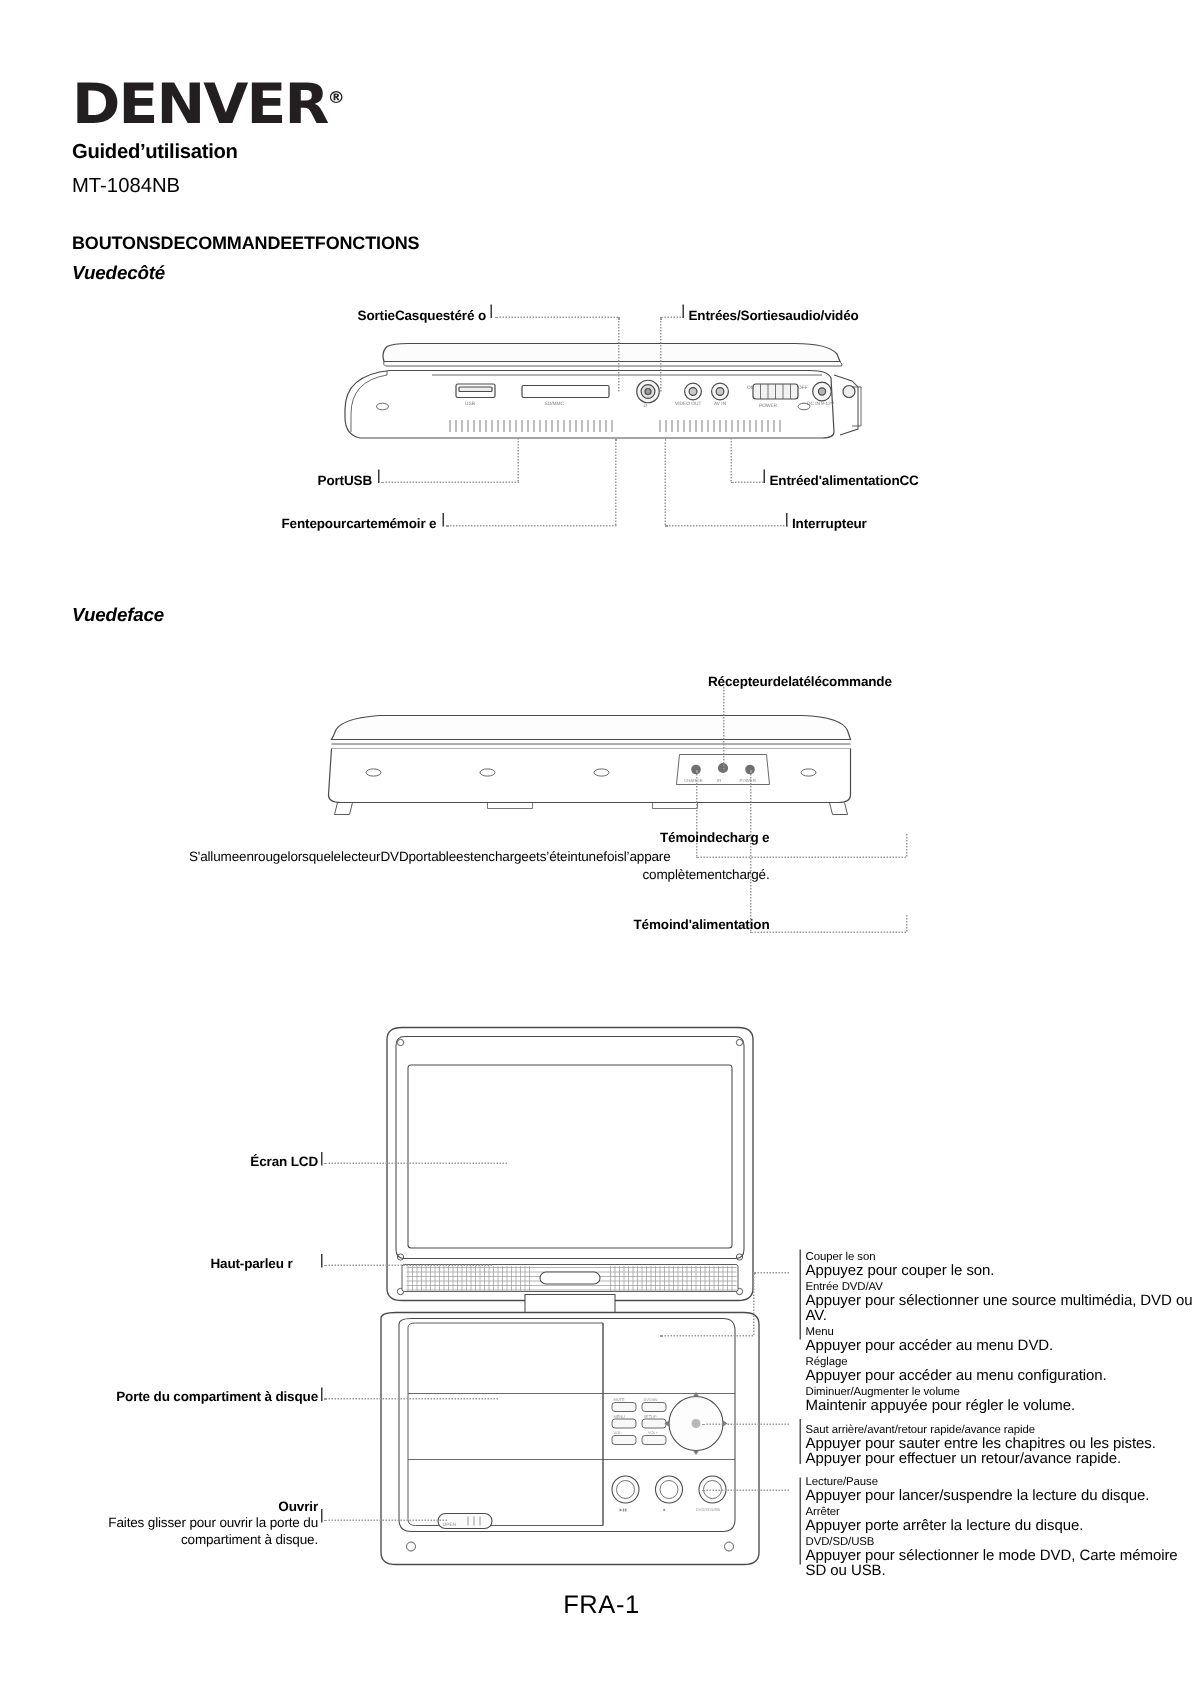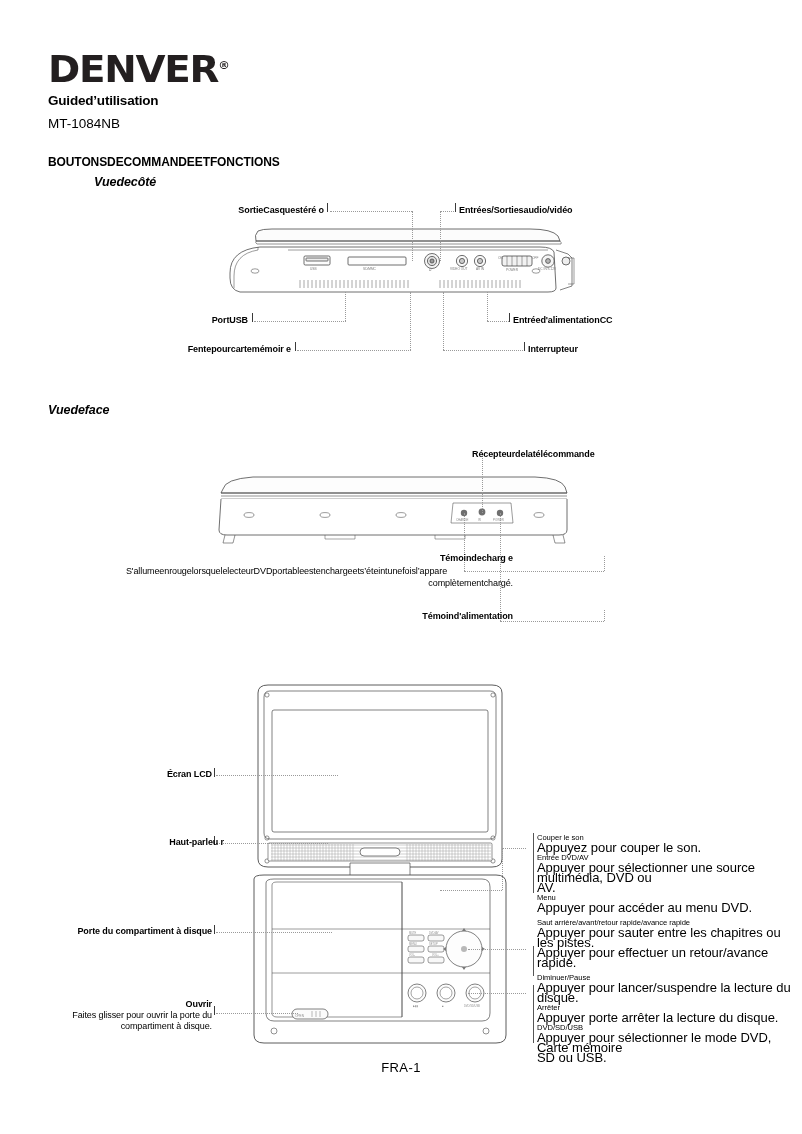--- a/index.html
+++ b/index.html
@@ -66,21 +66,21 @@
   }
   .sub-heading {
     position: absolute;
     left: 48px;
     font-size: 12.5px;
     font-weight: bold;
     font-style: italic;
     letter-spacing: -0.1px;
   }
   #h-controls { top: 155px; }
-  #h-side     { top: 175px; margin-left: 46px; }
+  #h-side     { top: 175px; }
   #h-front    { top: 403px; }
 
   
   .callout {
     position: absolute;
     font-size: 9px;
     font-weight: bold;
     line-height: 11px;
     white-space: nowrap;
     letter-spacing: -0.1px;
@@ -123,42 +123,42 @@
     width: 262px;
   }
   .func-item { margin: 0; }
   .func-title {
     font-size: 7.6px;
     font-weight: normal;
     line-height: 10px;
     letter-spacing: -0.05px;
   }
   .func-desc {
-    font-size: 13px;
+    font-size: 10px;
     line-height: 10px;
     letter-spacing: -0.05px;
   }
   .func-gap { height: 5px; }
 
   
   .brace {
     position: absolute;
     border-left: 1px solid #555;
     width: 0;
     left: 533px;
   }
 
   
   .footer {
     position: absolute;
     left: 0;
     right: 0;
     top: 1060px;
     text-align: center;
-    font-size: 13px;
+    font-size: 17px;
     letter-spacing: 0.4px;
   }
 </style>
 </head>
 <body>
 
 <div class="page">
 
   <div class="brand">
     <span>DENVER</span><span class="reg">®</span>
@@ -399,21 +399,21 @@
   <div class="lead-h" style="left:216px; top:775px; width:122px;"></div>
   <div class="tick" style="left:214px; top:768px;"></div>
   <div class="lead-h" style="left:216px; top:843px; width:112px;"></div>
   <div class="tick" style="left:214px; top:836px;"></div>
   <div class="lead-h" style="left:216px; top:932px; width:116px;"></div>
   <div class="tick" style="left:214px; top:925px;"></div>
   <div class="lead-h" style="left:216px; top:1013px; width:82px;"></div>
   <div class="tick" style="left:214px; top:1006px;"></div>
 
   <div class="callout r" style="left:60px; top:769px; width:152px;">Écran LCD</div>
-  <div class="callout r" style="left:72px; top:837px; width:152px;">Haut-parleu r</div>
+  <div class="callout r" style="left:43px; top:837px; width:152px;">Haut-parleu r</div>
   <div class="callout r" style="left:40px; top:926px; width:172px;">Porte du compartiment à disque</div>
   <div class="callout r" style="left:40px; top:999px; width:172px;">Ouvrir</div>
   <div class="desc r" style="left:40px; top:1010px; width:172px;">Faites glisser pour ouvrir la porte du</div>
   <div class="desc r" style="left:40px; top:1021px; width:172px;">compartiment à disque.</div>
 
   <div class="lead-h" style="left:440px; top:890px; width:62px;"></div>
   <div class="lead-v" style="left:502px; top:848px; height:42px;"></div>
   <div class="lead-h" style="left:502px; top:848px; width:24px;"></div>
 
   <div class="lead-h" style="left:468px; top:949px; width:58px;"></div>
@@ -431,29 +431,37 @@
     </div>
     <div class="func-item">
       <div class="func-title">Entrée DVD/AV</div>
       <div class="func-desc">Appuyer pour sélectionner une source multimédia, DVD ou</div>
       <div class="func-desc">AV.</div>
     </div>
     <div class="func-item">
       <div class="func-title">Menu</div>
       <div class="func-desc">Appuyer pour accéder au menu DVD.</div>
     </div>
+    <div class="func-item">
+      <div class="func-title">Réglage</div>
+      <div class="func-desc">Appuyer pour accéder au menu configuration.</div>
+    </div>
+    <div class="func-item">
+      <div class="func-title">Diminuer/Augmenter le volume</div>
+      <div class="func-desc">Maintenir appuyée pour régler le volume.</div>
+    </div>
     <div class="func-gap"></div>
     <div class="func-item">
       <div class="func-title">Saut arrière/avant/retour rapide/avance rapide</div>
       <div class="func-desc">Appuyer pour sauter entre les chapitres ou les pistes.</div>
       <div class="func-desc">Appuyer pour effectuer un retour/avance rapide.</div>
     </div>
     <div class="func-gap"></div>
     <div class="func-item">
-      <div class="func-title">Diminuer/Pause</div>
+      <div class="func-title">Lecture/Pause</div>
       <div class="func-desc">Appuyer pour lancer/suspendre la lecture du disque.</div>
     </div>
     <div class="func-item">
       <div class="func-title">Arrêter</div>
       <div class="func-desc">Appuyer porte arrêter la lecture du disque.</div>
     </div>
     <div class="func-item">
       <div class="func-title">DVD/SD/USB</div>
       <div class="func-desc">Appuyer pour sélectionner le mode DVD, Carte mémoire</div>
       <div class="func-desc">SD ou USB.</div>

